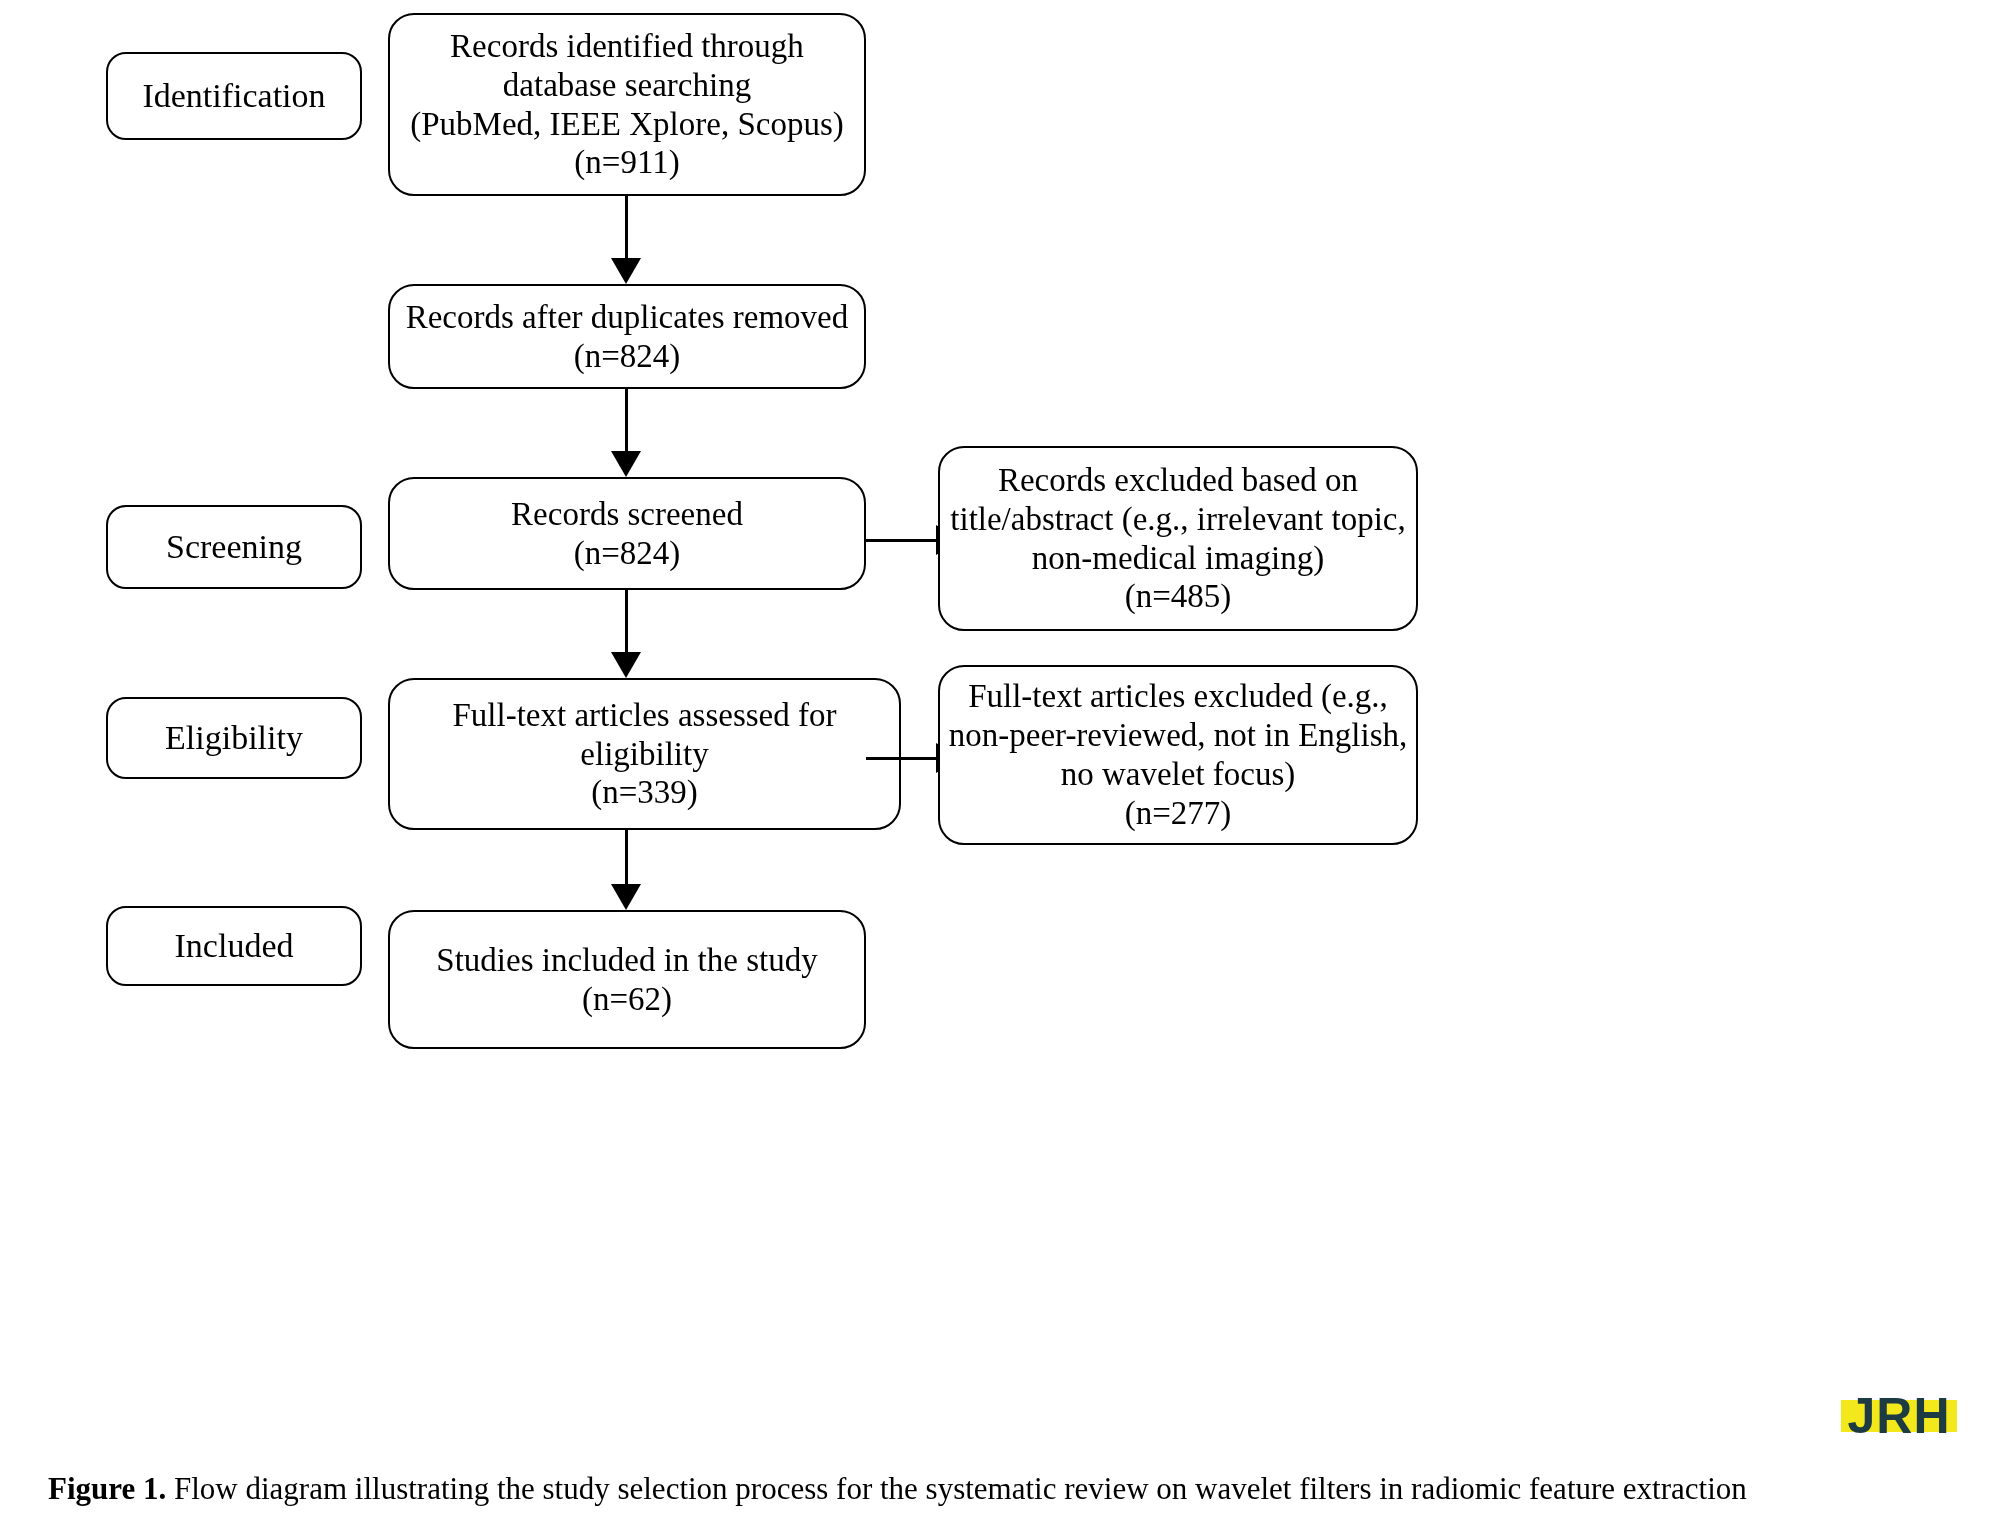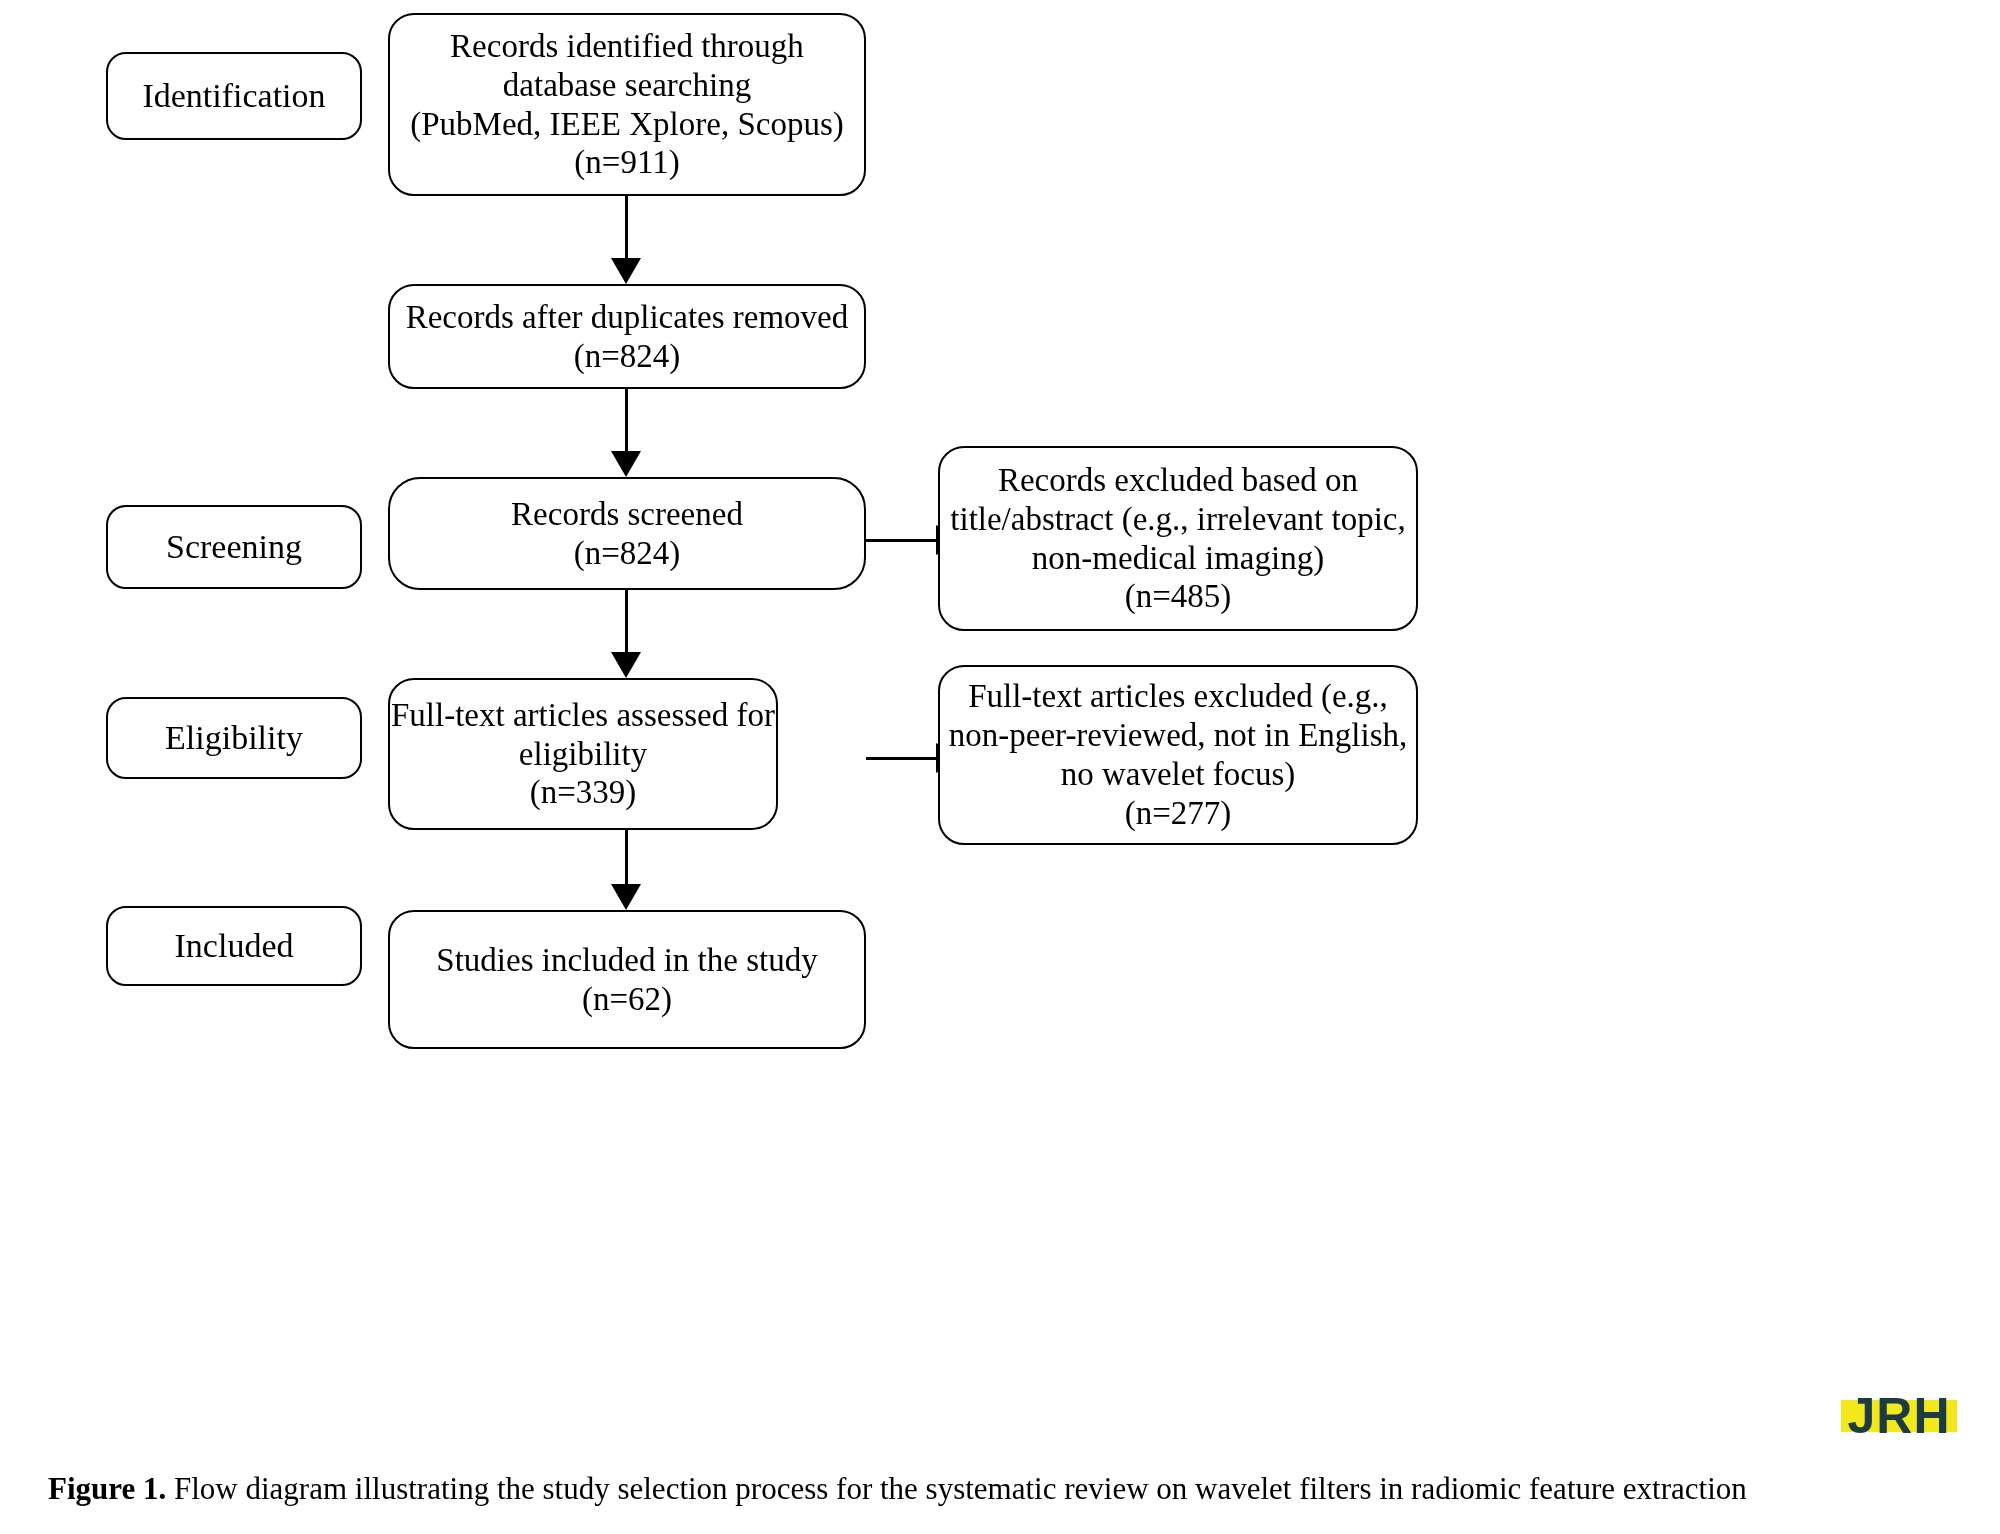--- a/index.html
+++ b/index.html
@@ -155,32 +155,32 @@
   <div class="arrow-down" style="left:611px; top:258px;"></div>
 
   <div class="node flow-box" style="left:388px; top:284px; width:478px; height:105px;">
     <span class="txt">Records after duplicates removed
 (n=824)</span>
   </div>
 
   <div class="v-line" style="left:625px; top:389px; height:70px;"></div>
   <div class="arrow-down" style="left:611px; top:451px;"></div>
 
-  <div class="node flow-box" style="left:388px; top:477px; width:478px; height:113px;border-radius:32px;">
+  <div class="node flow-box" style="left:388px; top:477px; width:478px; height:113px;">
     <span class="txt">Records screened
 (n=824)</span>
   </div>
 
   <div class="h-line" style="left:866px; top:539px; width:88px;"></div>
   <div class="arrow-right" style="left:936px; top:525px;"></div>
 
   <div class="v-line" style="left:625px; top:590px; height:70px;"></div>
   <div class="arrow-down" style="left:611px; top:652px;"></div>
 
-  <div class="node flow-box" style="left:388px; top:678px; width:390px; height:152px;">
+  <div class="node flow-box" style="left:388px; top:678px; width:513px; height:152px;">
     <span class="txt">Full-text articles assessed for
 eligibility
 (n=339)</span>
   </div>
 
   <div class="h-line" style="left:866px; top:757px; width:88px;"></div>
   <div class="arrow-right" style="left:936px; top:743px;"></div>
 
   <div class="v-line" style="left:625px; top:830px; height:62px;"></div>
   <div class="arrow-down" style="left:611px; top:884px;"></div>

